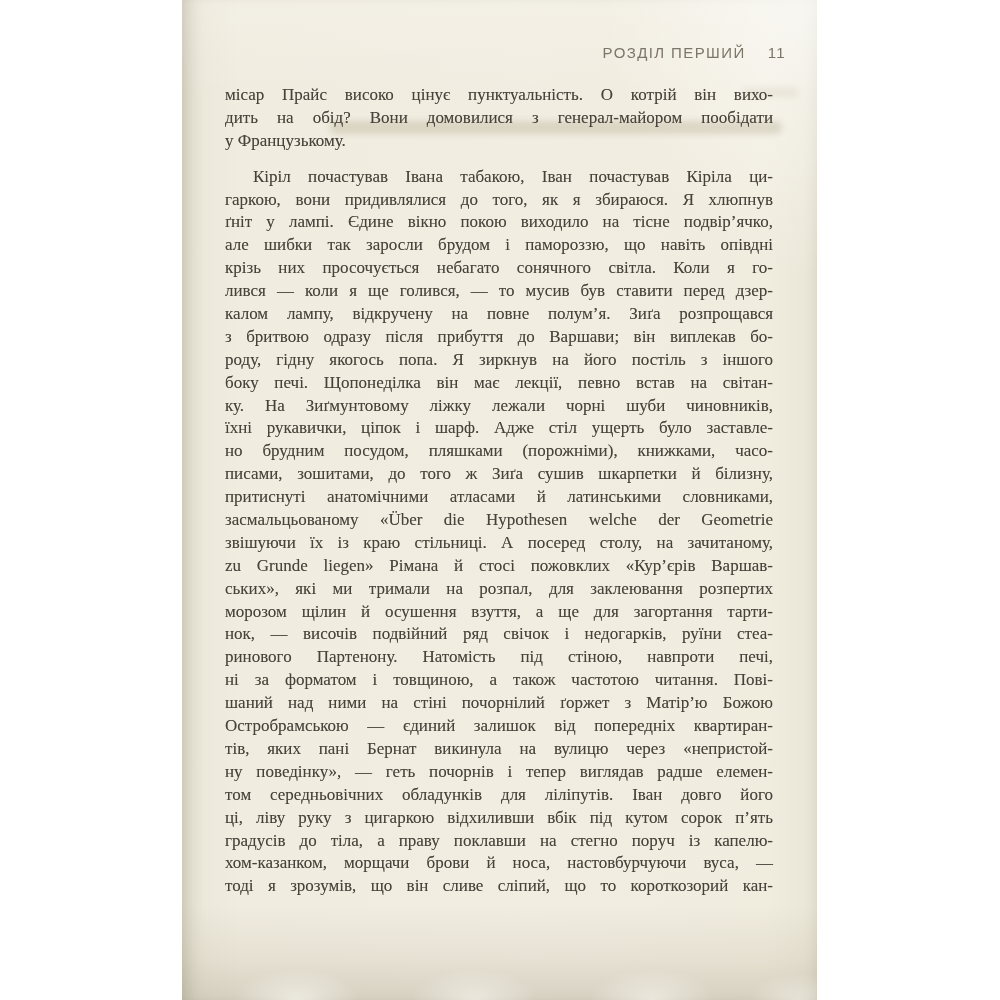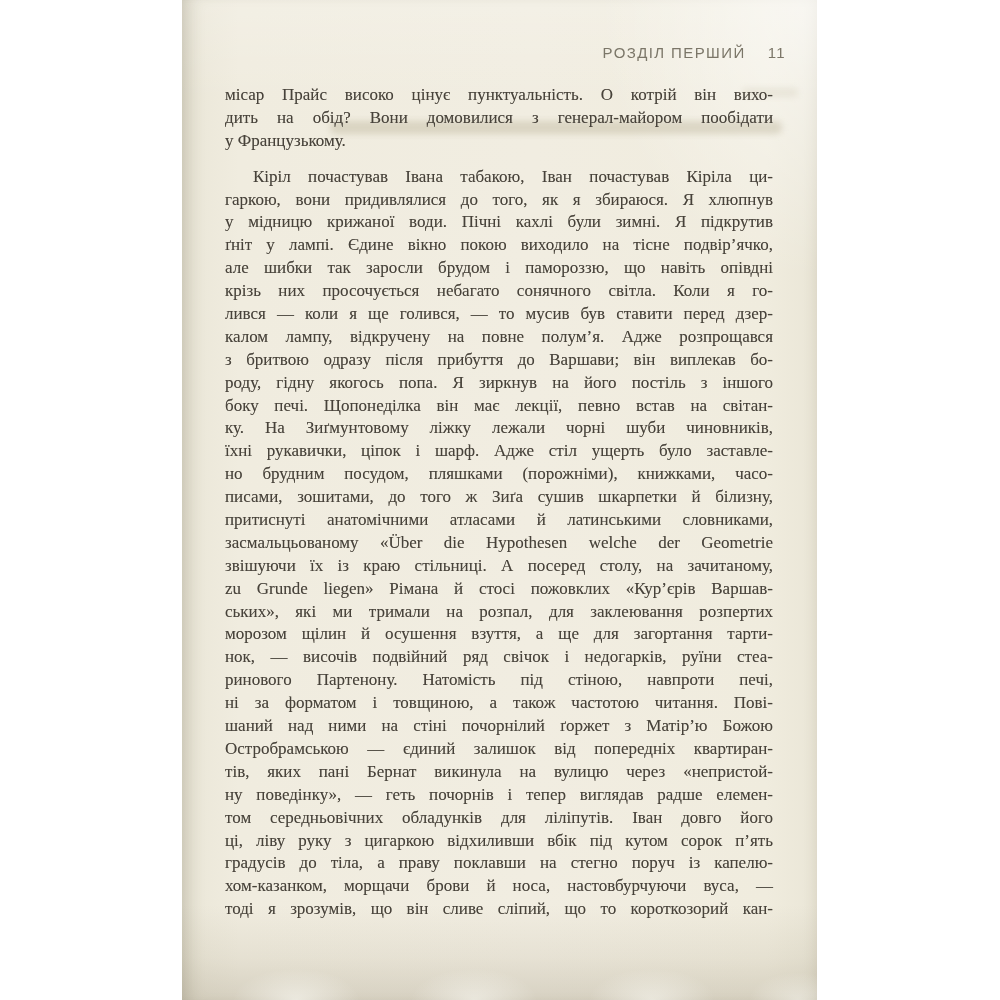--- a/index.html
+++ b/index.html
@@ -87,26 +87,25 @@
 
     <div class="body-text" id="body-text">
         <div class="paragraph">
           <div class="line">місар Прайс високо цінує пунктуальність. О котрій він вихо-</div>
           <div class="line">дить на обід? Вони домовилися з генерал-майором пообідати</div>
           <div class="line no-just">у Французькому.</div>
         </div>
         <div class="paragraph">
           <div class="line indent">Кіріл почастував Івана табакою, Іван почастував Кіріла ци-</div>
           <div class="line">гаркою, вони придивлялися до того, як я збираюся. Я хлюпнув</div>
-          <div class="line">у мідницю крижаної води. Пічні кахлі були зимні. Я підкрутив</div>
           <div class="line">ґніт у лампі. Єдине вікно покою виходило на тісне подвір’ячко,</div>
           <div class="line">але шибки так заросли брудом і памороззю, що навіть опівдні</div>
           <div class="line">крізь них просочується небагато сонячного світла. Коли я го-</div>
           <div class="line">лився — коли я ще голився, — то мусив був ставити перед дзер-</div>
-          <div class="line">калом лампу, відкручену на повне полум’я. Адже розпрощався</div>
+          <div class="line">калом лампу, відкручену на повне полум’я. Зиґа розпрощався</div>
           <div class="line">з бритвою одразу після прибуття до Варшави; він виплекав бо-</div>
           <div class="line">роду, гідну якогось попа. Я зиркнув на його постіль з іншого</div>
           <div class="line">боку печі. Щопонеділка він має лекції, певно встав на світан-</div>
           <div class="line">ку. На Зиґмунтовому ліжку лежали чорні шуби чиновників,</div>
           <div class="line">їхні рукавички, ціпок і шарф. Адже стіл ущерть було заставле-</div>
           <div class="line">но брудним посудом, пляшками (порожніми), книжками, часо-</div>
           <div class="line">писами, зошитами, до того ж Зиґа сушив шкарпетки й білизну,</div>
           <div class="line">притиснуті анатомічними атласами й латинськими словниками,</div>
           <div class="line">засмальцьованому «Über die Hypothesen welche der Geometrie</div>
           <div class="line">звішуючи їх із краю стільниці. А посеред столу, на зачитаному,</div>

